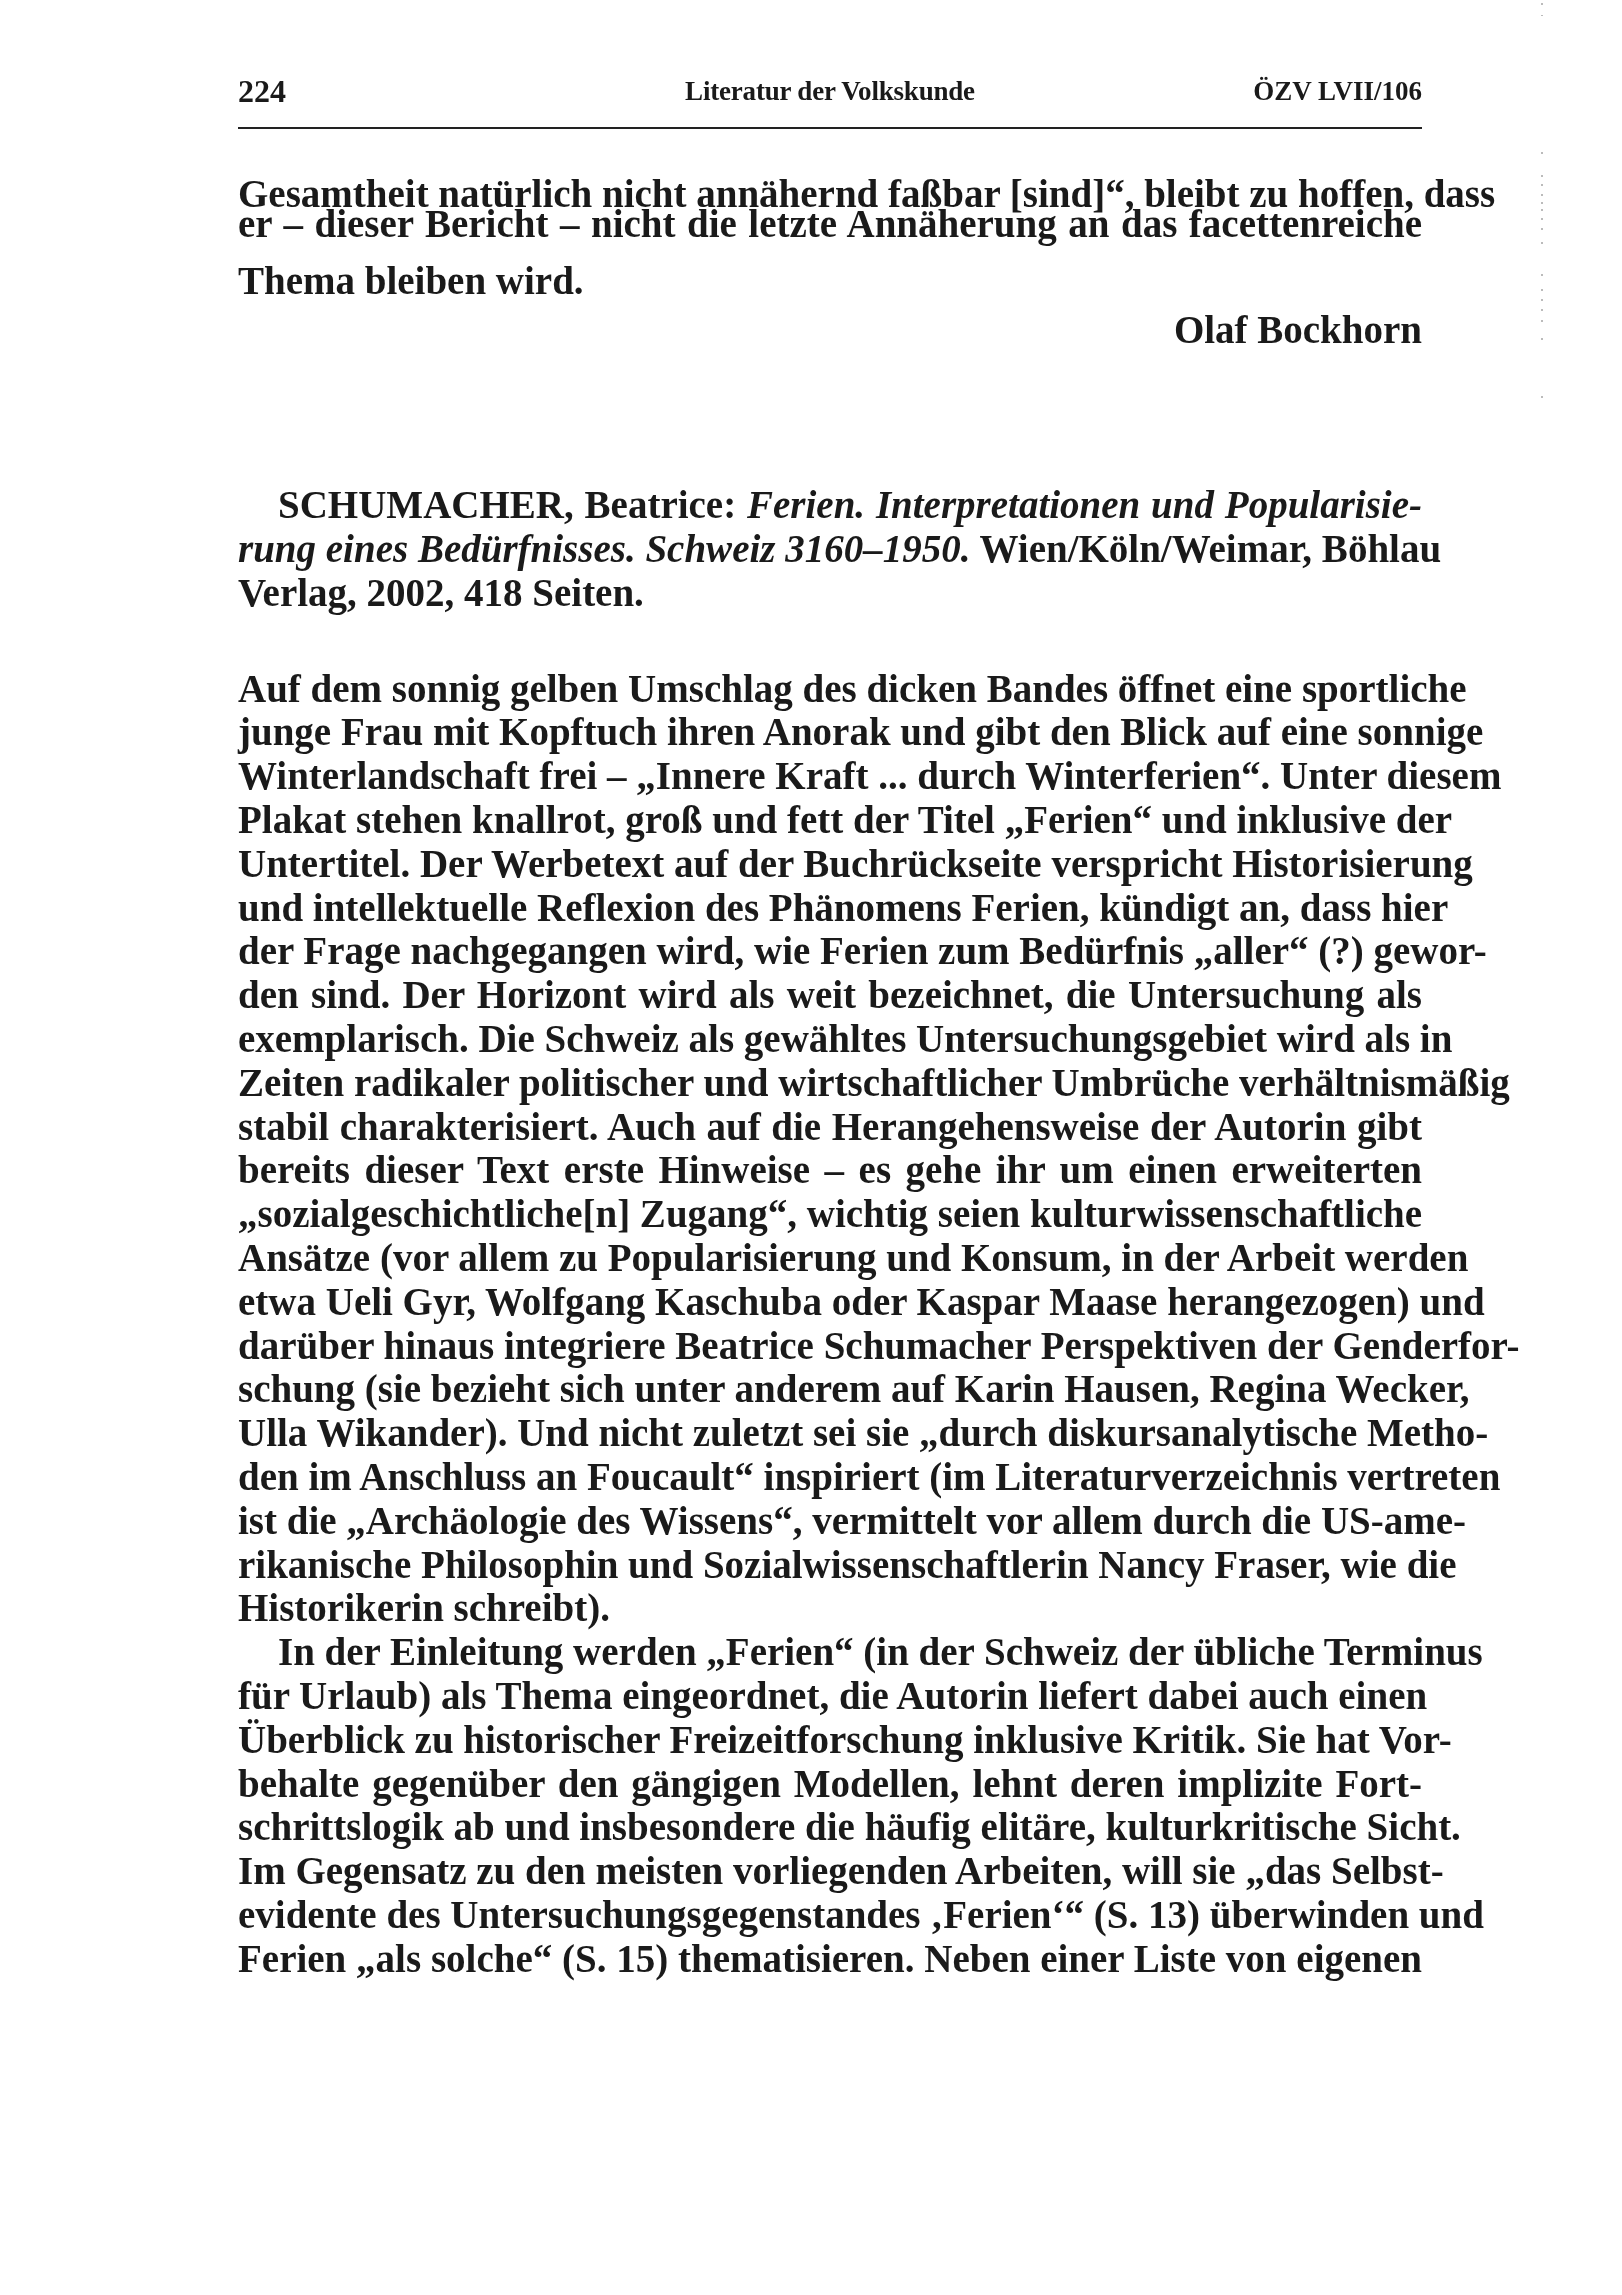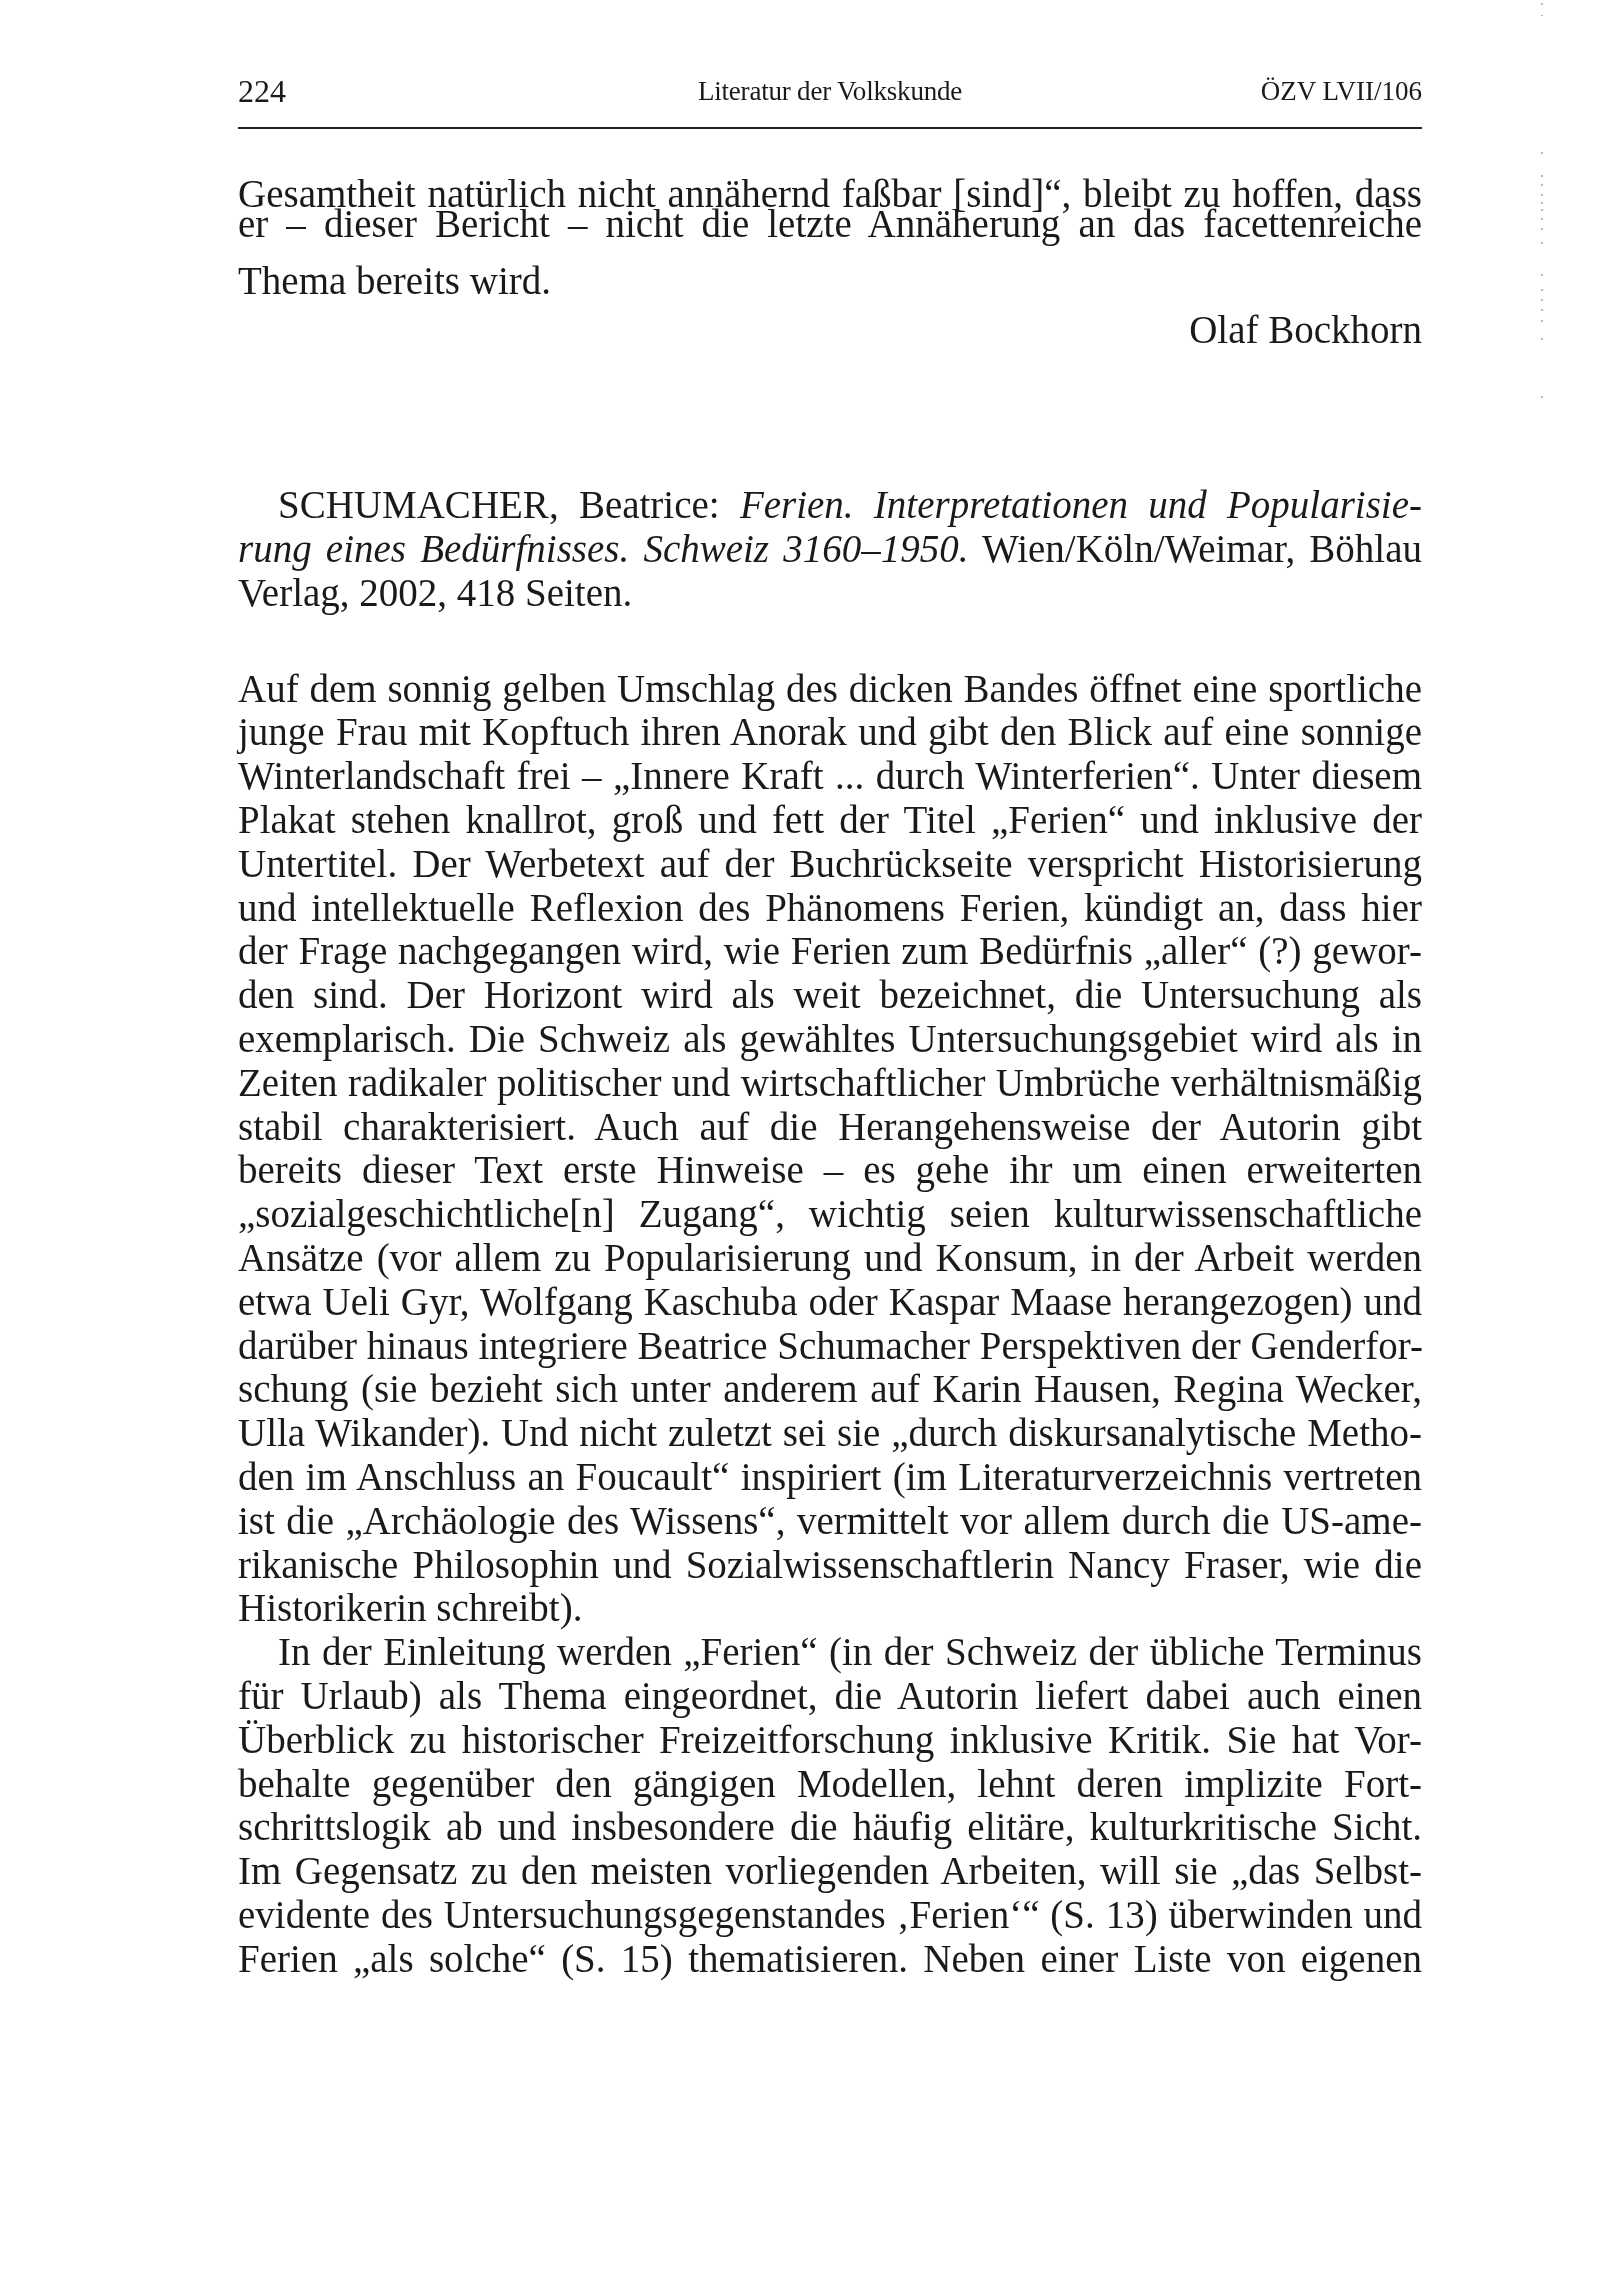--- a/index.html
+++ b/index.html
@@ -13,20 +13,21 @@
       position: relative;
       overflow: hidden;
       font-family: "Liberation Serif", "DejaVu Serif", serif;
       color: #1a1a1a;
     }
     .page {
       position: absolute;
       left: 0; top: 0;
       width: 1281px;
       height: 2295px;
+      font-weight: bold;
     }
     
     .running-header {
       position: absolute;
       left: 238px;
       top: 73px;
       width: 1184px;
       height: 41px;
       font-size: 31px;
     }
@@ -106,21 +107,21 @@
   <div class="running-header">
     <span class="rh-page">224</span>
     <span class="rh-title">Literatur der Volkskunde</span>
     <span class="rh-journal">ÖZV LVII/106</span>
   </div>
   <div class="header-rule"></div>
 
   <div>
     <div class="line" style="top:173px">Gesamtheit natürlich nicht annähernd faßbar [sind]“, bleibt zu hoffen, dass</div>
     <div class="line" style="top:203px">er – dieser Bericht – nicht die letzte Annäherung an das facettenreiche</div>
-    <div class="line last" style="top:260px">Thema bereits wird.</div>
+    <div class="line last" style="top:260px">Thema bleiben wird.</div>
     <div class="line right" style="top:309px">Olaf Bockhorn</div>
   </div>
 
   <div>
     <div class="line indent" style="top:484px"><span>SCHUMACHER, Beatrice:</span> <span class="it">Ferien. Interpretationen und Popularisie-</span></div>
     <div class="line" style="top:528px"><span class="it">rung eines Bedürfnisses. Schweiz 3160–1950.</span> <span>Wien/Köln/Weimar, Böhlau</span></div>
     <div class="line last" style="top:572px">Verlag, 2002, 418 Seiten.</div>
   </div>
 
   <div>

